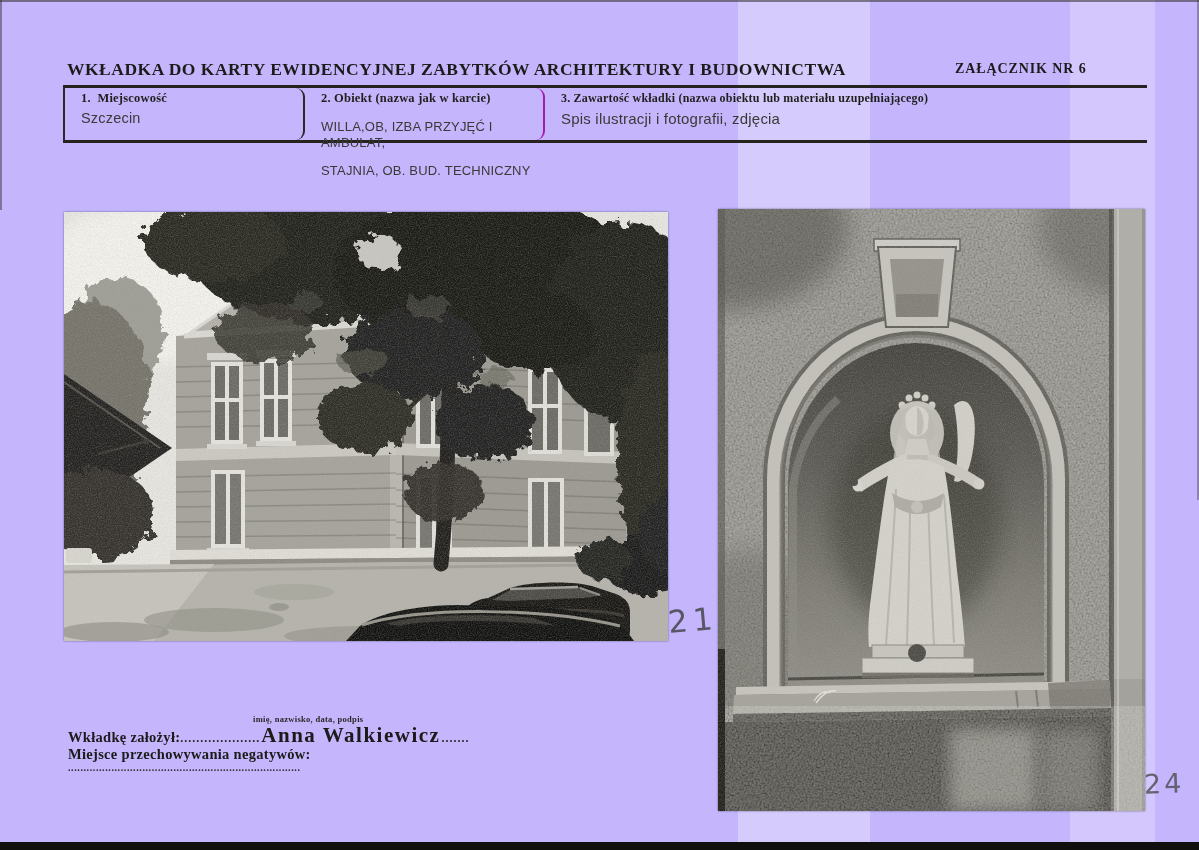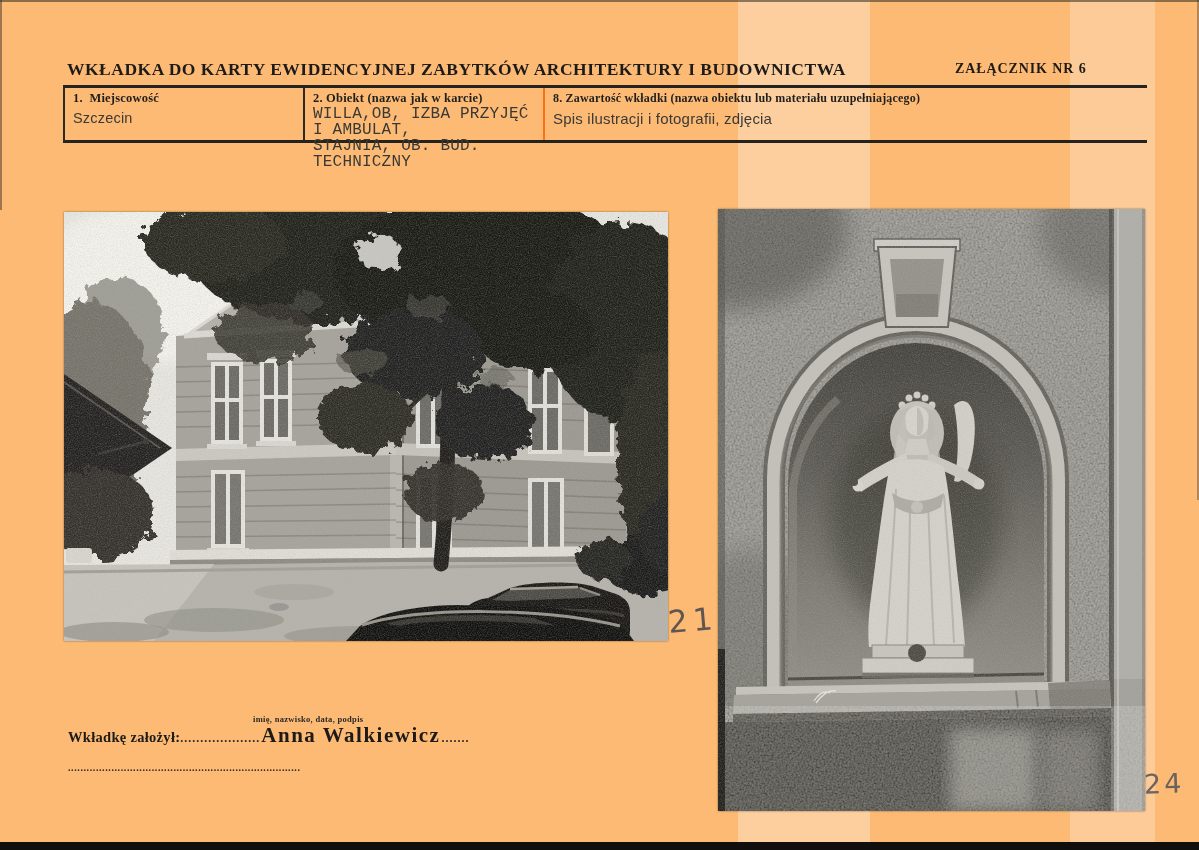--- a/index.html
+++ b/index.html
@@ -1,45 +1,45 @@
 <!DOCTYPE html>
 <html><head>
 <meta charset="utf-8">
 <style>
   * { margin:0; padding:0; box-sizing:border-box; }
   html,body { background:#777; }
   .page {
     position:relative; width:1199px; height:850px; margin:0 auto;
-    background:#fdba74; overflow:hidden;
+    background:#c4b5fd; overflow:hidden;
     font-family:"Liberation Serif", serif; color:#1c1b19;
   }
   .scan-band { position:absolute; top:0; height:850px; background:#ffffff; pointer-events:none; }
   .band1 { left:738px; width:132px; opacity:.30; }
   .band2 { left:1070px; width:85px; opacity:.25; }
   .edge-top { position:absolute; left:0; top:0; width:1199px; height:2px; background:rgba(45,45,40,.55); }
   .edge-bottom { position:absolute; left:0; top:842px; width:1199px; height:8px; background:#100f0d; }
   .edge-right { position:absolute; right:0; top:0; width:2px; height:500px; background:rgba(50,50,45,.38); }
   .edge-left { position:absolute; left:0; top:0; width:2px; height:210px; background:rgba(40,40,36,.45); }
 
   .doc-title { position:absolute; left:67px; top:59px; font-size:17.5px; font-weight:bold; letter-spacing:.5px; white-space:nowrap; }
   .attachment { position:absolute; left:955px; top:61px; font-size:14px; font-weight:bold; letter-spacing:.9px; }
 
   .fields-table {
     position:absolute; left:63px; top:85px; width:1084px; height:58px;
     border-top:3px solid #24231f; border-bottom:3px solid #24231f; border-left:2px solid #2a2926;
     display:flex;
   }
-  .cell { padding:3px 8px 0 8px; }
+  .cell { padding:3px 8px 0 16px;border-radius:9px; }
   .cell1 { width:240px; border-right:2px solid #2a2926; }
-  .cell2 { width:240px; border-right:2px solid #f97316; }
+  .cell2 { width:240px; border-right:2px solid #a21caf; }
   .cell3 { flex:1; }
   .flabel { font-weight:bold; font-size:12.5px; letter-spacing:.2px; color:#201f1c; white-space:pre-wrap; }
   .cell3 .flabel { font-size:12px; }
   .fvalue { font-family:"Liberation Sans", sans-serif; font-size:14.5px; color:#3a3936; margin-top:4px; letter-spacing:.2px; }
-  .cell2 .fvalue { font-size:16px; margin-top:1px; line-height:15.5px;font-family:Liberation Mono, monospace; }
+  .cell2 .fvalue { font-size:13px; margin-top:13px; line-height:15.5px; }
   .cell3 .fvalue { font-size:15px; }
 
   .photo { position:absolute; box-shadow:0 0 2px rgba(0,0,0,.45); background:#ccc; }
   .photo-left  { left:64px; top:212px; width:604px; height:429px; }
   .photo-right { left:718px; top:209px; width:427px; height:602px; }
 
   .pnum { position:absolute; font-family:"DejaVu Sans", sans-serif; opacity:.85; }
   .pnum-21 { left:668px; top:602px; font-size:31px; color:#45454c; transform:rotate(-5deg); letter-spacing:5px; }
   .pnum-24 { left:1144px; top:768px; font-size:27px; color:#53535a; transform:rotate(-2deg); letter-spacing:3px; }
 
@@ -65,21 +65,21 @@
     <div class="cell cell1">
       <div class="flabel">1.  Miejscowość</div>
       <div class="fvalue">Szczecin</div>
     </div>
     <div class="cell cell2">
       <div class="flabel">2. Obiekt (nazwa jak w karcie)</div>
       <div class="fvalue">WILLA,OB, IZBA PRZYJĘĆ I AMBULAT,</div>
       <div class="fvalue">STAJNIA, OB. BUD. TECHNICZNY</div>
     </div>
     <div class="cell cell3">
-      <div class="flabel">8. Zawartość wkładki (nazwa obiektu lub materiału uzupełniającego)</div>
+      <div class="flabel">3. Zawartość wkładki (nazwa obiektu lub materiału uzupełniającego)</div>
       <div class="fvalue">Spis ilustracji i fotografii, zdjęcia</div>
     </div>
   </div>
 
   <svg class="photo photo-left" viewBox="0 0 604 429" preserveAspectRatio="none" aria-label="Czarno-biała fotografia: narożny widok willi wśród wysokich drzew, z zaparkowanymi samochodami">
     <defs>
       <filter id="rough" x="-15%" y="-15%" width="130%" height="130%">
         <feTurbulence type="fractalNoise" baseFrequency="0.085" numOctaves="3" seed="11" result="t"></feTurbulence>
         <feDisplacementMap in="SourceGraphic" in2="t" scale="22"></feDisplacementMap>
       </filter>
@@ -409,19 +409,20 @@
 
   <span class="pnum pnum-24">24</span>
 
   <div class="founder-line">
     <span class="f-label">Wkładkę założył:</span>
       <span class="f-dots">....................</span>
       <span class="f-name">Anna Walkiewicz</span>
       <span class="f-dots">.......</span>
   </div>
   <div class="f-note">imię, nazwisko, data, podpis</div>
+  <div class="negatives-label">Miejsce przechowywania negatywów:</div>
   <div class="negatives-dots">............................................................................................</div>
 
   <div class="edge-top"></div>
   <div class="edge-bottom"></div>
   <div class="edge-right"></div>
   <div class="edge-left"></div>
 </div>
 
 </body></html>

